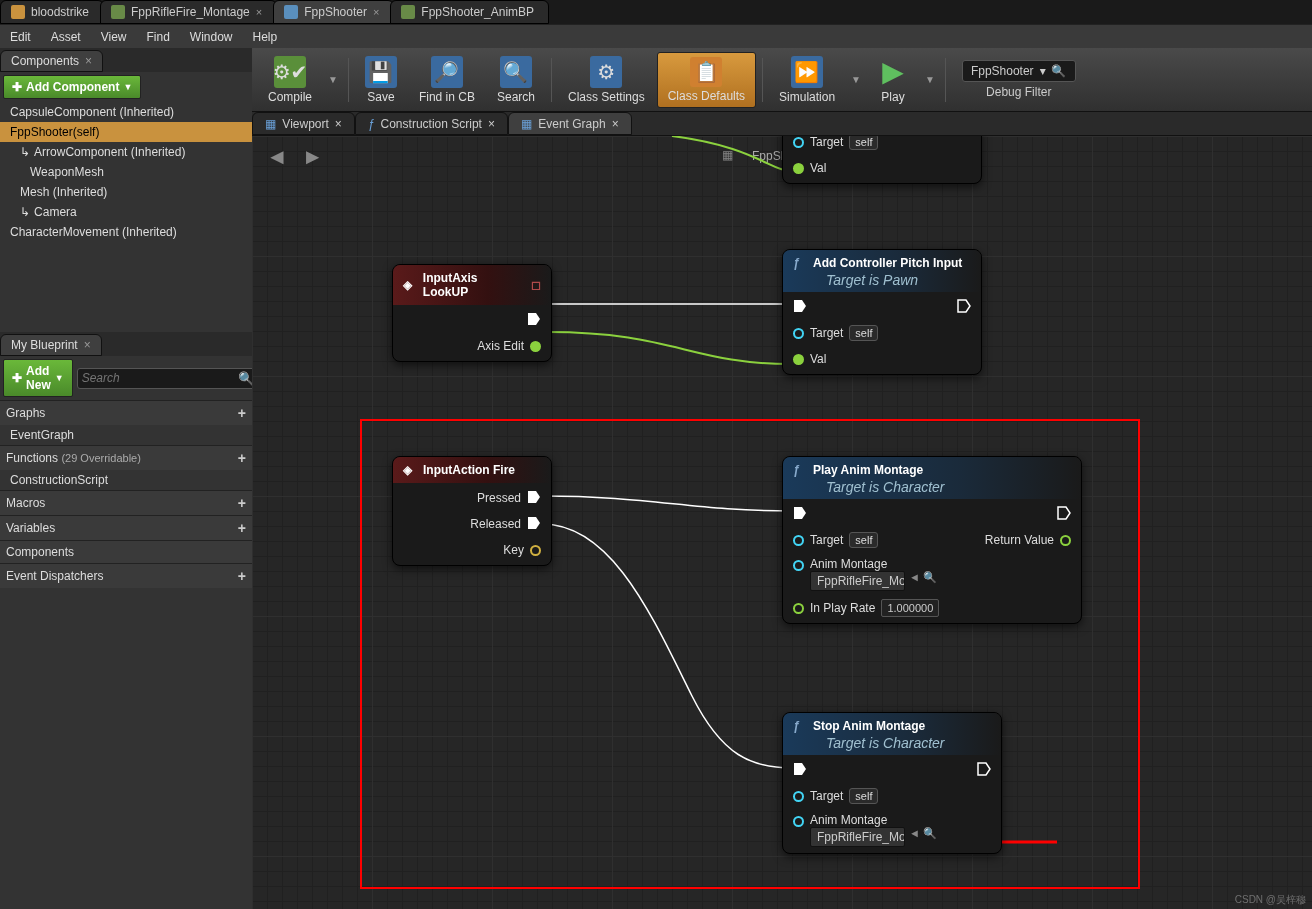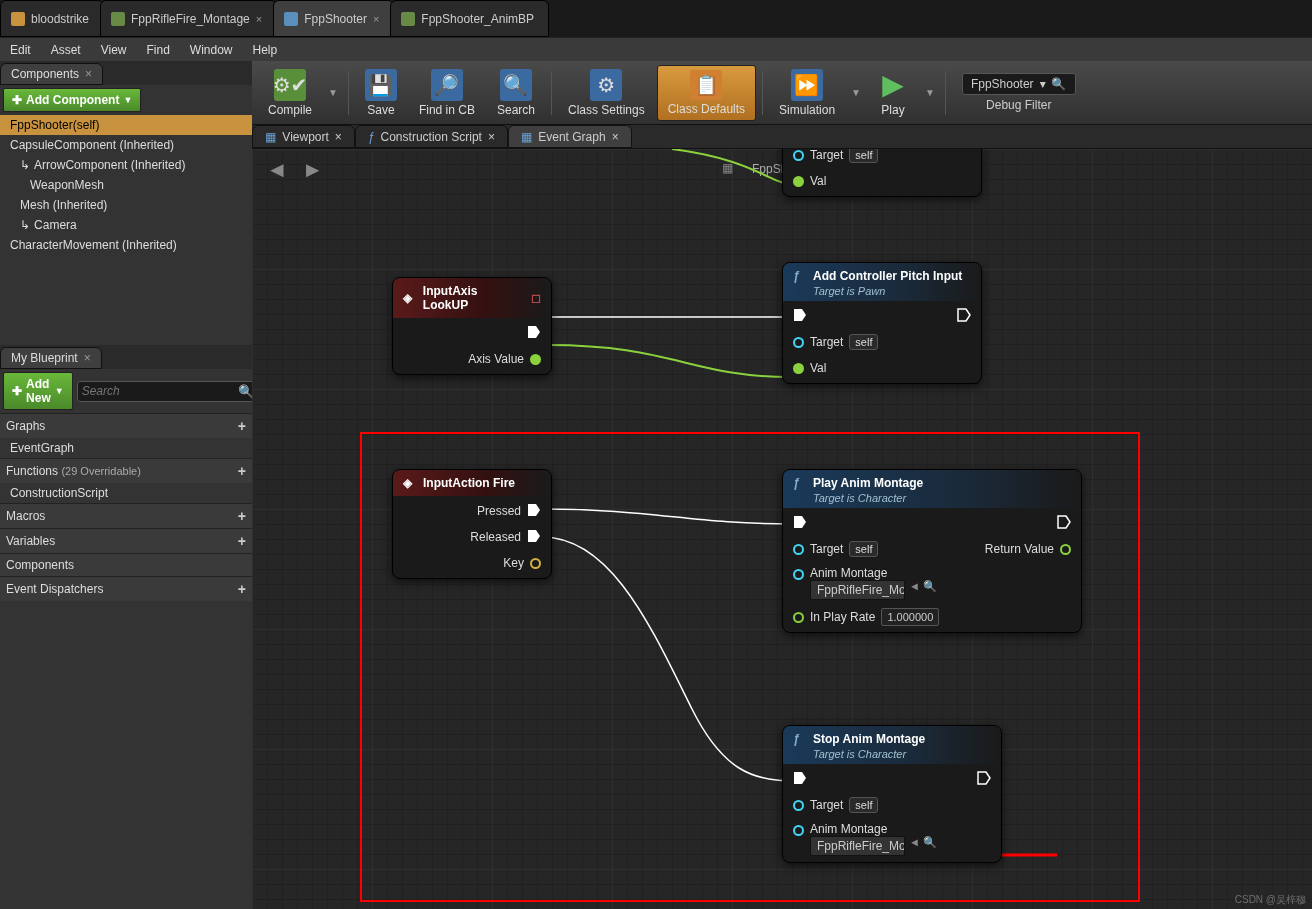--- a/index.html
+++ b/index.html
@@ -1,19 +1,19 @@
 <!DOCTYPE html>
 <html><head>
 <meta charset="utf-8">
 <style>
 * { margin:0; padding:0; box-sizing:border-box; font-family:"Segoe UI",Arial,sans-serif; font-size:12px; user-select:none; }
 body { background:#1a1a1a; color:#ccc; width:1312px; height:909px; overflow:hidden; position:relative; }
 
 
-.file-tabs { display:flex; height:37px; background:#1a1a1a; }
+.file-tabs { display:flex; height:24px; background:#1a1a1a; }
 .file-tab { display:flex; align-items:center; gap:6px; padding:0 14px 0 10px; background:#2a2a2a; border:1px solid #000; border-radius:6px 6px 0 0; margin-right:-4px; color:#ccc; position:relative; }
 .file-tab.active { background:#3f3f3f; }
 .file-tab .ico { width:14px; height:14px; background:#5a8fbd; border-radius:2px; display:inline-block; }
 .file-tab .ico.folder { background:#c9923e; }
 .file-tab .ico.anim { background:#688a47; }
 .file-tab .close { font-size:11px; color:#999; }
 
 .menu-bar { display:flex; height:24px; align-items:center; background:#3a3a3a; border-top:1px solid #222; }
 .menu-item { padding:4px 10px; color:#ddd; }
 
@@ -91,21 +91,21 @@
 
 .red-arrow { position:absolute; pointer-events:none; }
 
 
 .node { position:absolute; background:#1a1a1a; border:1px solid #000; border-radius:8px; box-shadow:0 3px 10px rgba(0,0,0,0.6); color:#ddd; overflow:hidden; }
 
 .node-hdr { padding:6px 10px; font-weight:bold; display:flex; align-items:center; gap:6px; color:#fff; }
 .node-hdr.red { background:linear-gradient(90deg,#5a1a1a,#331010 60%,#1a1a1a); }
 .node-hdr.blue { background:linear-gradient(90deg,#1a3a5a,#1a2a3a 60%,#1a1a1a); }
 .node-hdr .hico { width:14px; height:14px; }
-.node-sub { font-size:11px; font-style:italic; color:#a0c0d0; padding:0 10px 4px 30px; margin-top:-4px; background:linear-gradient(90deg,#1a3a5a,#1a2a3a 60%,#1a1a1a); }
+.node-sub { font-size:14px; font-style:italic; color:#a0c0d0; padding:0 10px 4px 43px; margin-top:-4px; background:linear-gradient(90deg,#1a3a5a,#1a2a3a 60%,#1a1a1a); }
 
 .node-body { padding:6px 10px; display:flex; flex-direction:column; gap:8px; }
 .pin-row { display:flex; justify-content:space-between; align-items:center; gap:12px; min-height:18px; }
 .pin-left { display:flex; align-items:center; gap:6px; }
 .pin-right { display:flex; align-items:center; gap:6px; justify-content:flex-end; }
 
 .exec-pin { display:inline-block; }
 .exec-pin svg { width:14px; height:14px; }
 .data-pin { width:11px; height:11px; border-radius:50%; border:2px solid; display:inline-block; }
 .data-pin.filled { }
@@ -167,25 +167,25 @@
       </div>
     </div>
     <div class="add-comp-row">
       <div class="btn-green">
         <span>✚</span>
           <span>Add Component</span>
           <span class="caret">▼</span>
       </div>
     </div>
     <div class="tree">
+      <div class="tree-row">
+          <span>CapsuleComponent (Inherited)</span>
+        </div>
       <div class="tree-row sel">
           <span>FppShooter(self)</span>
-        </div>
-      <div class="tree-row">
-          <span>CapsuleComponent (Inherited)</span>
         </div>
       <div class="tree-row ind1">↳ <span>ArrowComponent (Inherited)</span></div>
       <div class="tree-row ind2">
           <span>WeaponMesh</span>
         </div>
       <div class="tree-row ind1">
           <span>Mesh (Inherited)</span>
         </div>
       <div class="tree-row ind1">↳ <span>Camera</span></div>
       <div class="tree-row">
@@ -380,21 +380,21 @@
               <div></div>
               <div class="pin-right">
                 <span class="exec-pin"><svg viewBox="0 0 14 14">
                     <path d="M1 1 L9 1 L13 7 L9 13 L1 13 Z" fill="#fff"></path>
                   </svg></span>
               </div>
             </div>
           <div class="pin-row">
               <div></div>
               <div class="pin-right">
-                <span class="pin-label">Axis Value</span>
+                <span class="pin-label">Axis Edit</span>
                 <span class="data-pin pin-green filled"></span>
               </div>
             </div>
         </div>
       </div>
 
       <div class="node" style="left:530px;top:113px;width:200px">
         <div class="node-hdr blue">
             <span class="hico" style="font-style:italic;color:#8ac">ƒ</span>
             <span>Add Controller Pitch Input</span>

